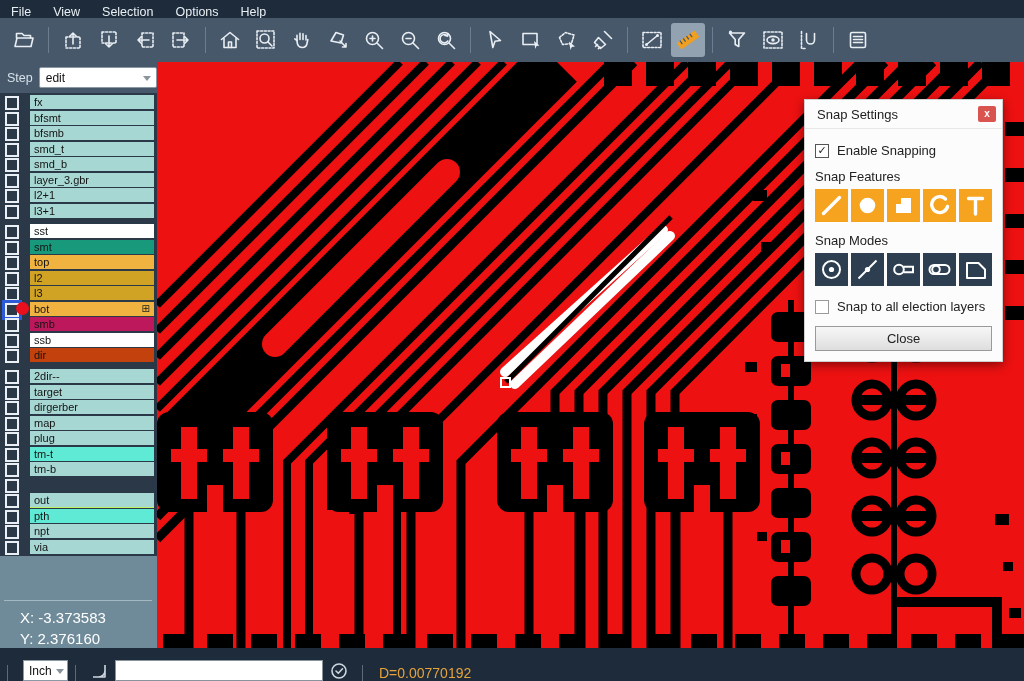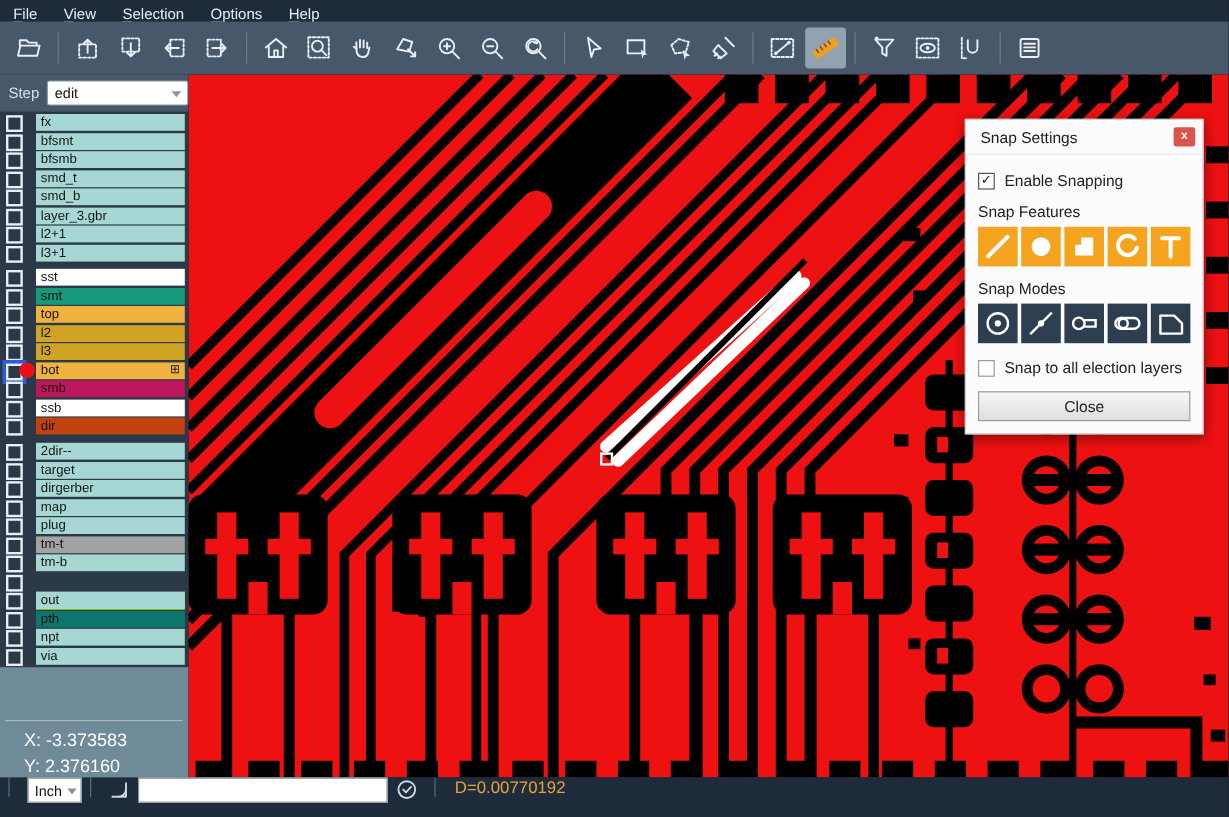--- a/index.html
+++ b/index.html
@@ -67,21 +67,21 @@
   .icon-row{display:flex;gap:3px;margin-top:5px;}
   .fbtn{width:33px;height:33px;background:#f6a41f;display:flex;align-items:center;
         justify-content:center;}
   .mbtn{width:33px;height:33px;background:#2d3e50;display:flex;align-items:center;
         justify-content:center;}
   .dlg-closebtn{margin-top:12px;height:23px;border:1px solid #9a9a9a;
                 background:linear-gradient(#f7f7f7,#dedede);font-size:13px;color:#222;
                 display:flex;align-items:center;justify-content:center;}
   
   .bottombar{position:absolute;left:0;right:0;bottom:0;height:33px;background:#1d2b3a;
-             display:flex;align-items:flex-start;}
+             display:flex;align-items:flex-end;}
   .bsep{width:1px;height:16px;background:#5a6b7c;margin:0 7px;flex:0 0 auto;}
   .unitdd{position:relative;width:45px;height:21px;background:#fff;border:1px solid #8b99a5;
           color:#111;font-size:12px;display:flex;align-items:center;padding-left:5px;
           box-sizing:border-box;margin-left:8px;}
   .unitdd .chev{position:absolute;right:3px;top:8px;width:0;height:0;
                 border-left:4px solid transparent;border-right:4px solid transparent;
                 border-top:5px solid #8a949c;}
   .angle-ic,.check-ic{margin:0 6px;flex:0 0 auto;display:flex;}
   .binput{width:208px;height:21px;background:#fff;border:1px solid #89939c;
           box-sizing:border-box;font-size:12px;padding:0 4px;outline:none;}
@@ -395,21 +395,21 @@
           </div>
         </div>
         <div class="layer-row">
           <span class="chk"></span>
           <div class="cell" style="background: rgb(167, 215, 211);">
             <span class="lname">plug</span>
           </div>
         </div>
         <div class="layer-row">
           <span class="chk"></span>
-          <div class="cell" style="background: #a3a3a3;">
+          <div class="cell" style="background: #5eead4;">
             <span class="lname">tm-t</span>
           </div>
         </div>
         <div class="layer-row">
           <span class="chk"></span>
           <div class="cell" style="background: rgb(167, 215, 211);">
             <span class="lname">tm-b</span>
           </div>
         </div>
         <div class="layer-row">
@@ -419,21 +419,21 @@
           </div>
         </div>
         <div class="layer-row">
           <span class="chk"></span>
           <div class="cell" style="background: rgb(167, 215, 211);">
             <span class="lname">out</span>
           </div>
         </div>
         <div class="layer-row">
           <span class="chk"></span>
-          <div class="cell" style="background: #0f766e;">
+          <div class="cell" style="background: #5eead4;">
             <span class="lname">pth</span>
           </div>
         </div>
         <div class="layer-row">
           <span class="chk"></span>
           <div class="cell" style="background: rgb(167, 215, 211);">
             <span class="lname">npt</span>
           </div>
         </div>
         <div class="layer-row">

